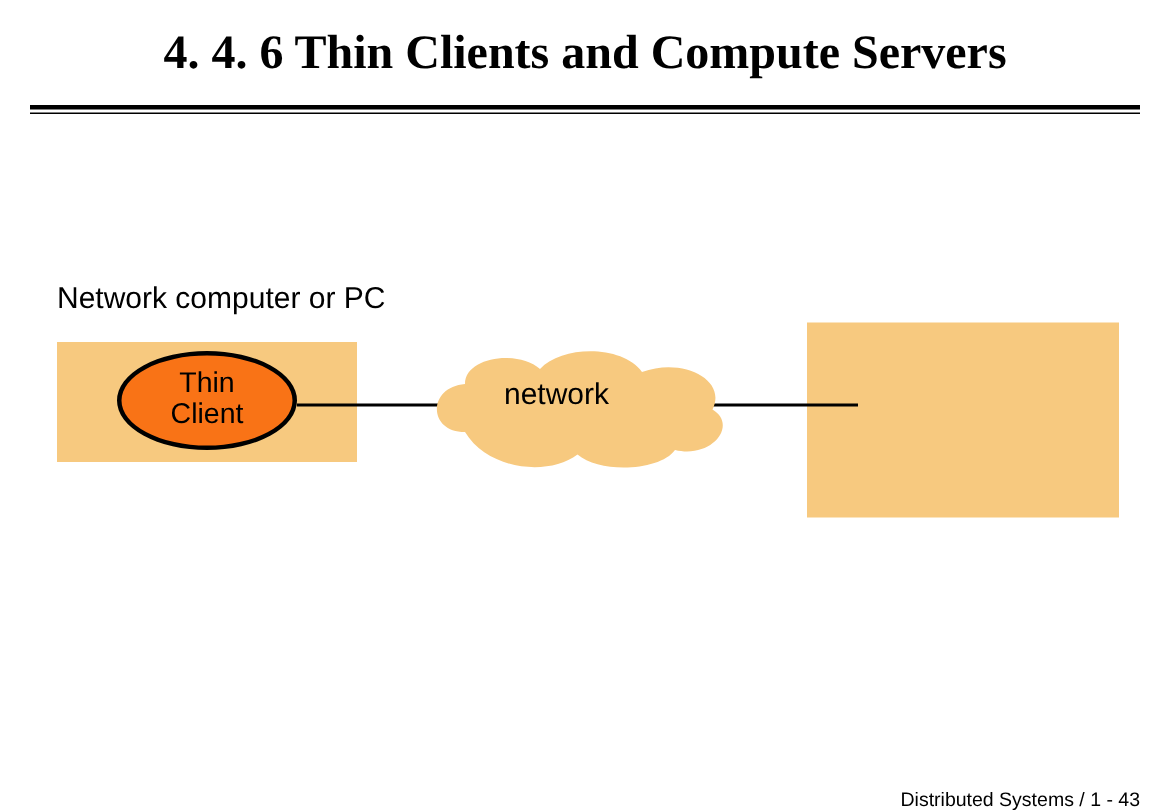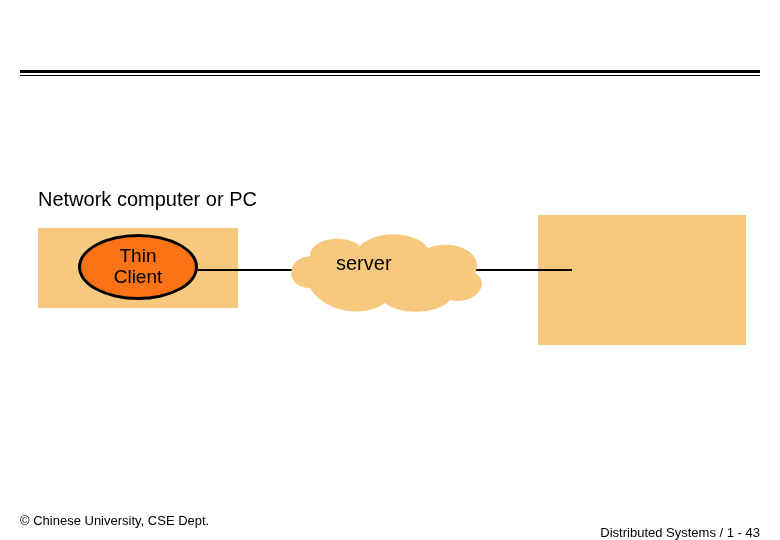--- a/index.html
+++ b/index.html
@@ -30,41 +30,41 @@
   .conn-left  { left: 198px; width: 100px; }
   .conn-right { left: 470px; width: 102px; }
 
   .footer-left  { position: absolute; bottom: 12px; left: 20px;  font-size: 13px; }
   .footer-right { position: absolute; bottom: 0; right: 20px; font-size: 13px; }
 </style>
 </head>
 <body>
 <div class="slide">
 
+  <h1 class="title">4. 4. 6 Thin Clients and Compute Servers</h1>
   <div class="title-rule">
     <div class="bar1"></div>
       <div class="gap"></div>
       <div class="bar2"></div>
   </div>
 
   <div class="label-left">Network computer or PC</div>
 
   <div class="left-box"></div>
   <div class="right-box"></div>
 
   <div class="conn conn-left"></div>
   <div class="conn conn-right"></div>
 
   <div class="cloud">
     <svg viewBox="0 0 210 86" preserveAspectRatio="none">
       <path d="M30 60 C5 60 5 30 30 28 C30 10 65 5 80 18 C95 2 135 2 148 20 C175 10 205 25 195 45 C212 55 195 78 170 72 C160 86 120 88 105 75 C85 90 45 85 30 60 Z" fill="#f7c97f" stroke="none"></path>
     </svg>
   </div>
 
-  <div class="network-label">server</div>
+  <div class="network-label">network</div>
 
   <div class="ellipse ellipse-left">
     <span>Thin<br>Client</span>
   </div>
 
-  <div class="footer-left">© Chinese University, CSE Dept.</div>
   <div class="footer-right">Distributed Systems / 1 - 43</div>
 </div>
 
 </body></html>

